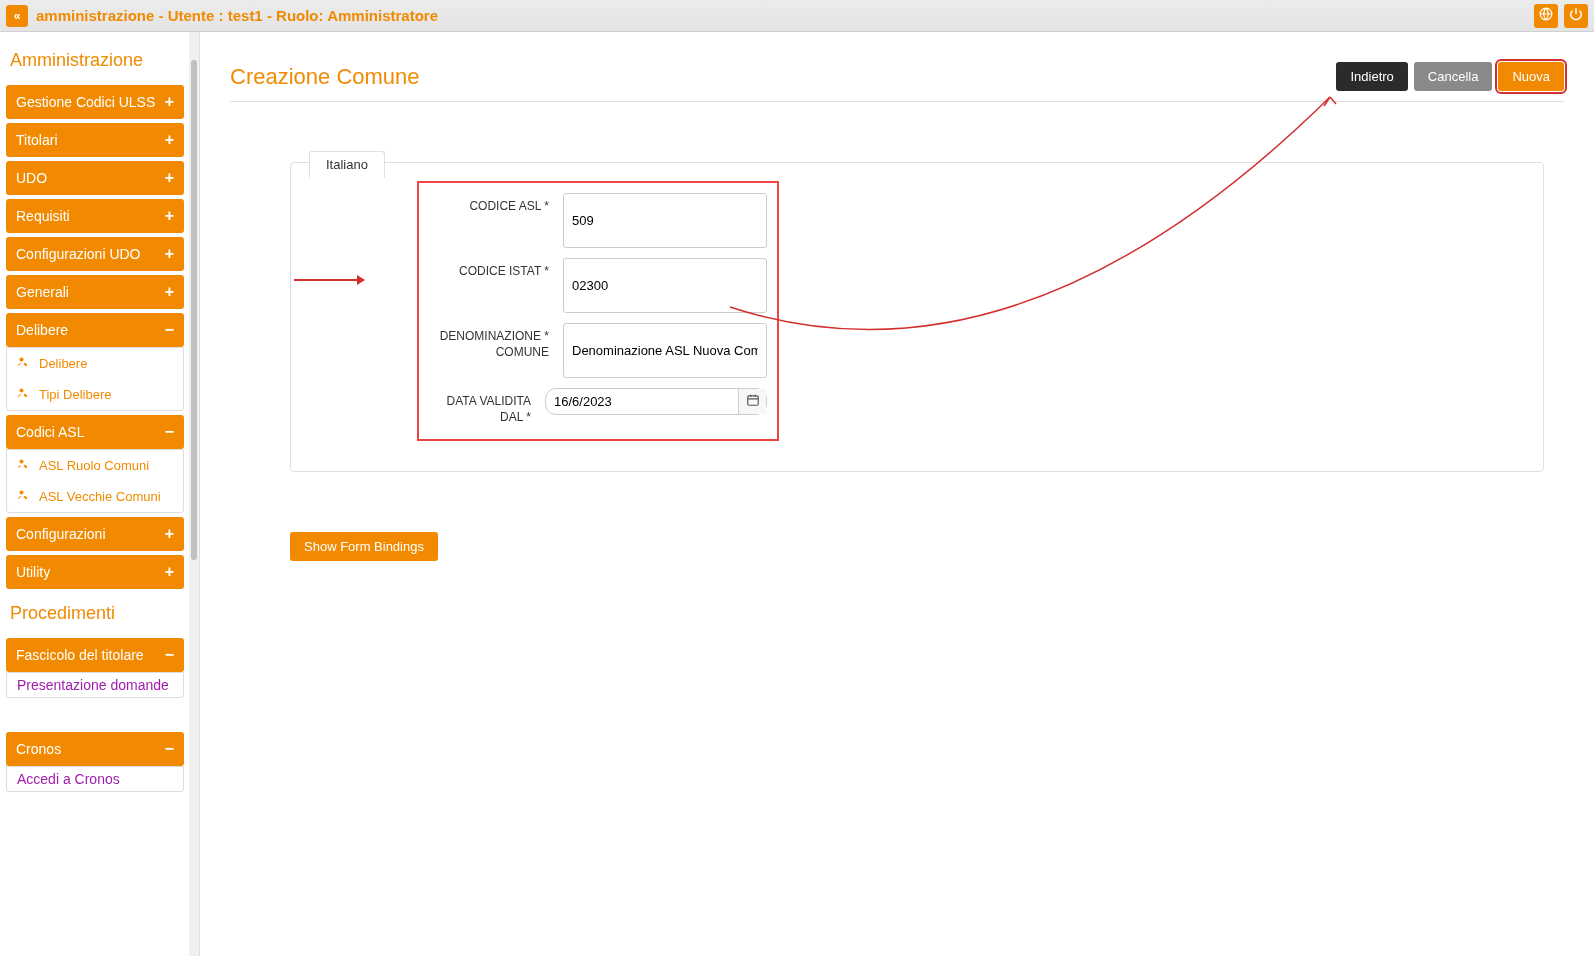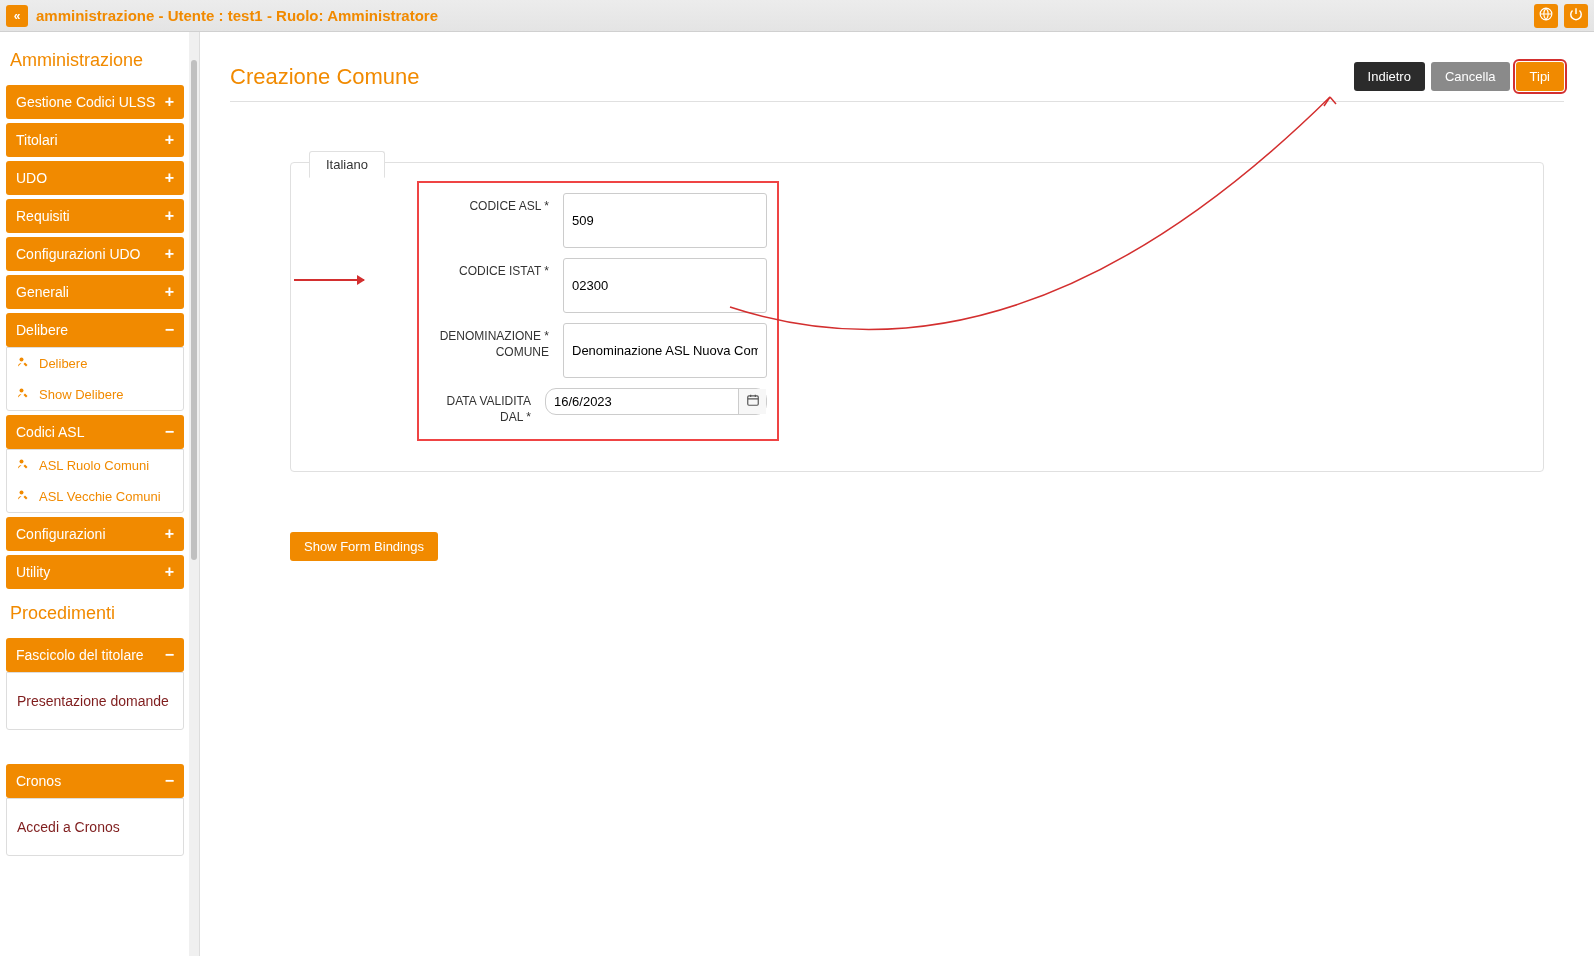--- a/index.html
+++ b/index.html
@@ -17,21 +17,21 @@
 .sidebar-scroll { position: absolute; right: 0; top: 0; width: 10px; height: 100%; background: #f0f0f0; }
 .sidebar-scroll-thumb { position: absolute; left: 2px; width: 6px; top: 28px; height: 500px; background: #c0c0c0; border-radius: 3px; }
 
 .section-title { color: #f18a00; font-size: 18px; font-weight: 500; padding: 10px 4px 14px 4px; }
 
 .acc-item { background: #f18a00; color: #fff; border-radius: 3px; padding: 8px 10px; margin-bottom: 4px; display: flex; justify-content: space-between; align-items: center; cursor: pointer; font-size: 14px; }
 .acc-item .toggle { font-weight: bold; font-size: 16px; }
 .acc-children { border: 1px solid #ddd; border-radius: 0 0 3px 3px; margin-top: -4px; margin-bottom: 4px; background: #fff; }
 .acc-child { padding: 8px 10px; display: flex; align-items: center; gap: 8px; color: #f18a00; cursor: pointer; font-size: 13px; }
 .acc-child .child-icon { color: #f18a00; font-size: 12px; width: 14px; }
-.acc-child-noicon { padding: 20px 10px; color: #7f1d1d; font-weight: 500; cursor: pointer; }
+.acc-child-noicon { padding: 4px 10px; color: #a21caf; font-weight: 500; cursor: pointer; }
 
 .content { flex: 1; padding: 30px 30px; overflow: auto; position: relative; }
 .page-header { display: flex; justify-content: space-between; align-items: center; margin-bottom: 10px; }
 .page-title { color: #f18a00; font-size: 22px; font-weight: 500; }
 .btn-row { display: flex; gap: 6px; }
 .btn { border: none; padding: 7px 14px; border-radius: 3px; font-size: 13px; cursor: pointer; color: #fff; }
 .btn-dark { background: #2b2b2b; }
 .btn-gray { background: #8a8a8a; }
 .btn-orange { background: #f18a00; }
 .btn-orange.highlighted { outline: 2px solid #d32f2f; outline-offset: 1px; }
@@ -130,21 +130,21 @@
           <span>Delibere</span>
         </div>
         <div class="acc-child">
           <span class="child-icon">
             <svg width="12" height="12" viewBox="0 0 24 24" fill="#f18a00">
                 <circle cx="9" cy="7" r="4"></circle>
                 <path d="M2 21c0-4 3-7 7-7"></path>
                 <path d="M16 13l5 5-3 3-5-5z"></path>
               </svg>
           </span>
-          <span>Show Delibere</span>
+          <span>Tipi Delibere</span>
         </div>
       </div>
 
       <div class="acc-item">
         <span>Codici ASL</span>
         <span class="toggle">−</span>
       </div>
       <div class="acc-children">
         <div class="acc-child">
           <span class="child-icon">
@@ -205,21 +205,21 @@
       <div class="sidebar-scroll-thumb"></div>
     </div>
   </div>
 
   <div class="content">
     <div class="page-header">
       <div class="page-title">Creazione Comune</div>
       <div class="btn-row">
         <button class="btn btn-dark">Indietro</button>
         <button class="btn btn-gray">Cancella</button>
-        <button class="btn btn-orange highlighted">Tipi</button>
+        <button class="btn btn-orange highlighted">Nuova</button>
       </div>
     </div>
     <hr class="divider">
 
     <div class="form-card">
       <div class="tab">Italiano</div>
 
       <div class="form-inner">
         <div class="form-row">
           <div class="form-label">CODICE ASL *</div>

